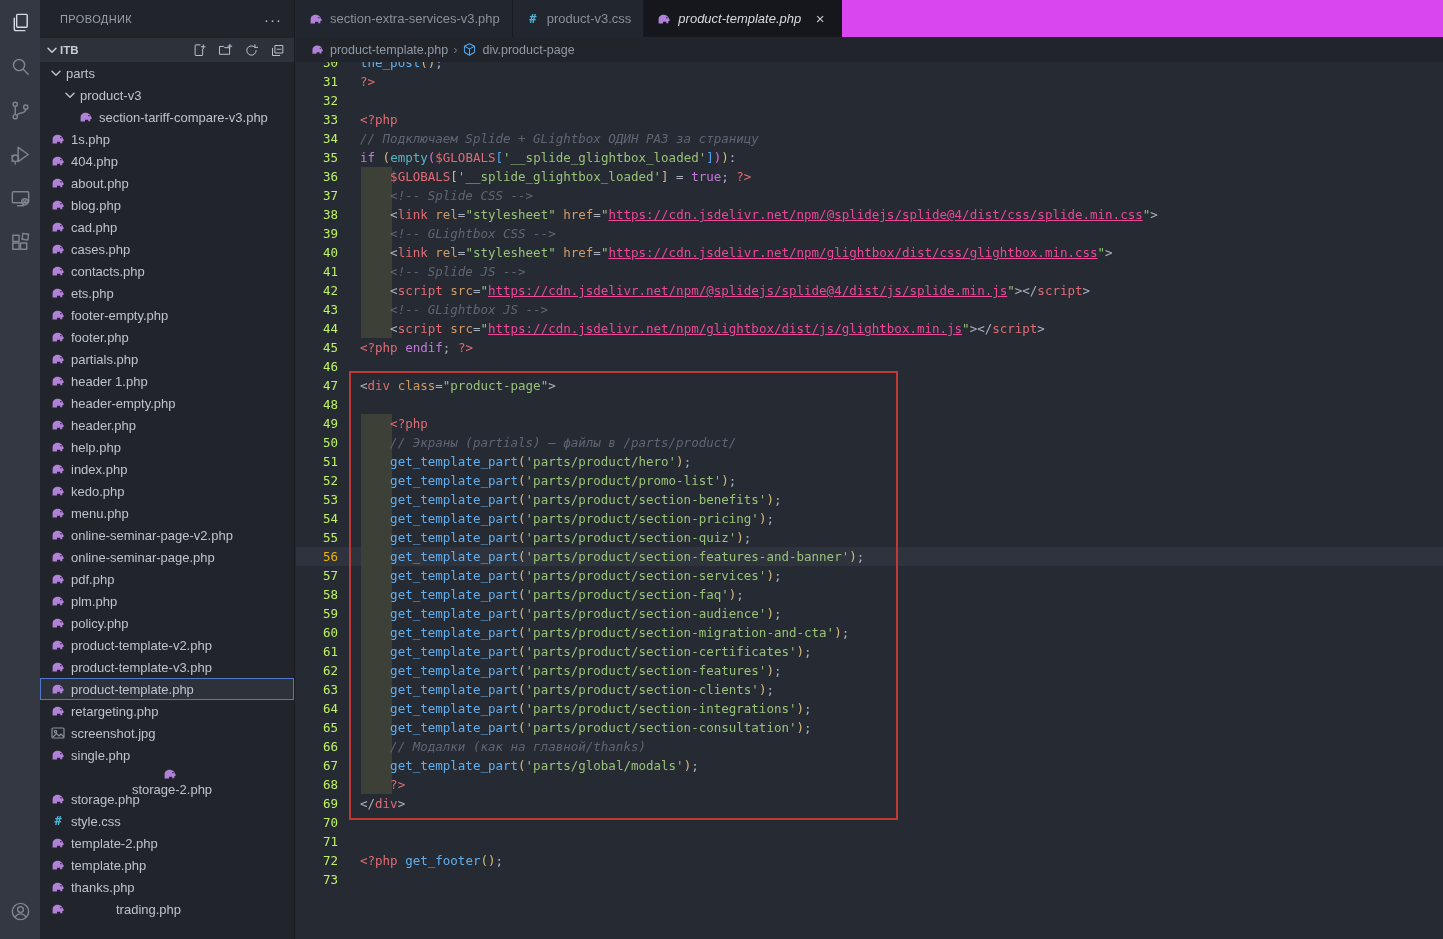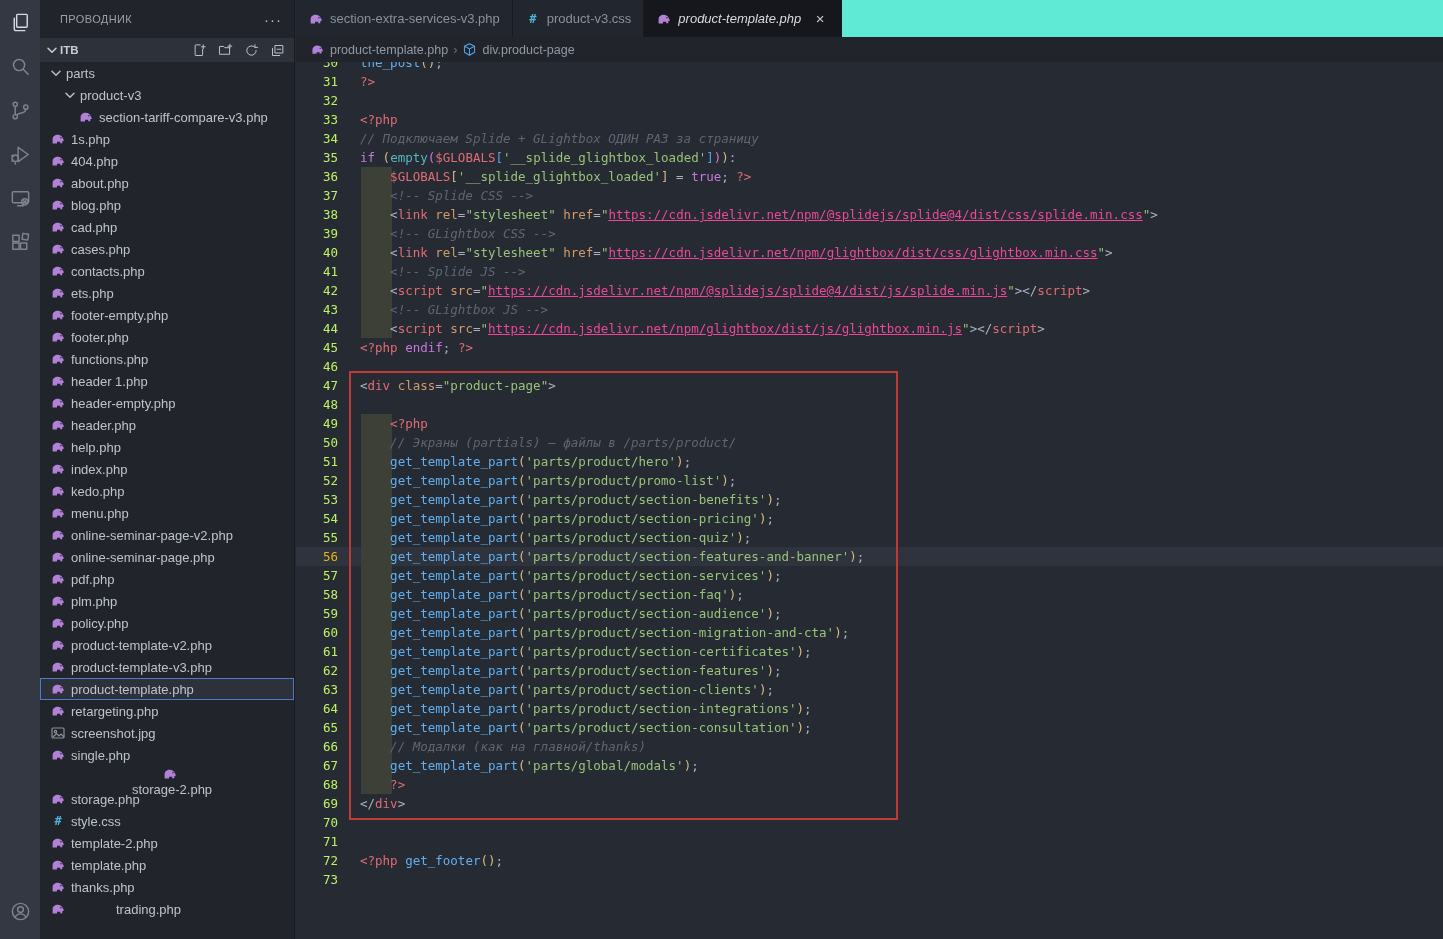--- a/index.html
+++ b/index.html
@@ -34,21 +34,21 @@
   .titem { height:22px; display:flex; align-items:center; cursor:pointer; white-space:nowrap; }
   .titem.selected { background:#2c313a; outline:1px solid #4d78cc; outline-offset:-1px; }
   .titem .chev { width:16px; height:16px; margin-right:2px; display:flex; align-items:center;
     justify-content:center; color:#b8bfc9; flex:0 0 auto; }
   .titem .ficon { width:16px; height:16px; margin-right:5px; display:flex; align-items:center;
     justify-content:center; flex:0 0 auto; font-size:12px; }
   .titem .flabel { font-size:13px; color:#bdc3cc; }
 
   
   .main { position:absolute; left:296px; top:0; width:1147px; height:939px; background:#262a33; }
-  .tabstrip { position:absolute; left:0; top:0; right:0; height:37px; background:#5eead4;
+  .tabstrip { position:absolute; left:0; top:0; right:0; height:37px; background:#d946ef;
     display:flex; }
   .tab { height:37px; display:flex; align-items:center; padding:0 12px; font-size:13px;
     color:#8b9198; background:#22262e; border-right:1px solid #181a1f; cursor:pointer; min-width:0; }
   .tab.active { background:#15171c; color:#d7dae0; }
   .tab .ticon { width:16px; height:16px; margin-right:6px; display:flex; align-items:center;
     justify-content:center; font-size:12px; }
   .tab.preview .tlabel { font-style:italic; }
   .tab .tclose { margin-left:10px; width:18px; height:18px; display:flex; align-items:center;
     justify-content:center; border-radius:3px; color:#c5cad3; font-size:15px; cursor:pointer; }
   .breadcrumb { position:absolute; left:0; top:37px; right:0; height:25px; background:#21242b;
@@ -296,21 +296,21 @@
           </span>
           <span class="flabel">footer.php</span>
         </div>
         <div class="titem" style="padding-left: 10px;">
           <span class="ficon">
             <svg viewBox="0 0 16 16">
               <path fill="#b180d7" d="M2.6 12.6V8.3c0-2.9 2.3-4.6 5.1-4.6 2.4 0 4.6 1.3 5 3.4.1.6.5 1 .9 1.4.4.5.2 1.2-.4 1.4l-.9.3v2.1h-2.1v-1.5H7v1.8H4.8z"></path>
               <circle fill="#21252b" cx="10.9" cy="6.7" r=".7"></circle>
             </svg>
           </span>
-          <span class="flabel">functions.php</span>
+          <span class="flabel">partials.php</span>
         </div>
         <div class="titem" style="padding-left: 10px;">
           <span class="ficon">
             <svg viewBox="0 0 16 16">
               <path fill="#b180d7" d="M2.6 12.6V8.3c0-2.9 2.3-4.6 5.1-4.6 2.4 0 4.6 1.3 5 3.4.1.6.5 1 .9 1.4.4.5.2 1.2-.4 1.4l-.9.3v2.1h-2.1v-1.5H7v1.8H4.8z"></path>
               <circle fill="#21252b" cx="10.9" cy="6.7" r=".7"></circle>
             </svg>
           </span>
           <span class="flabel">header 1.php</span>
         </div>

